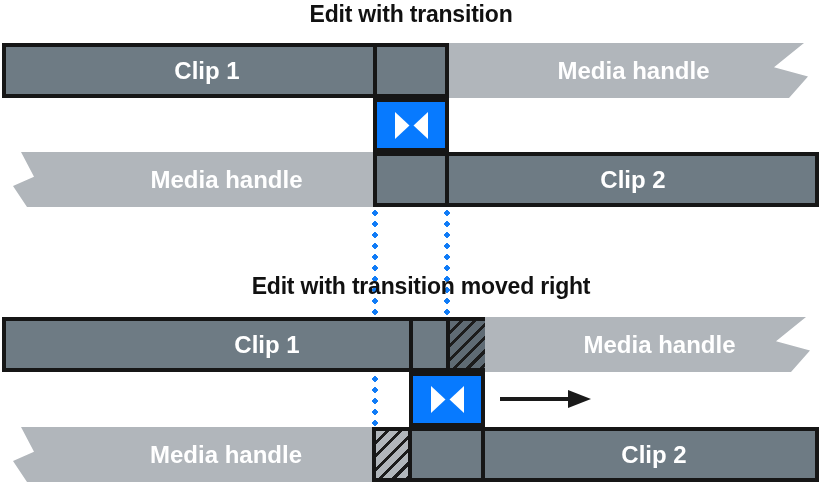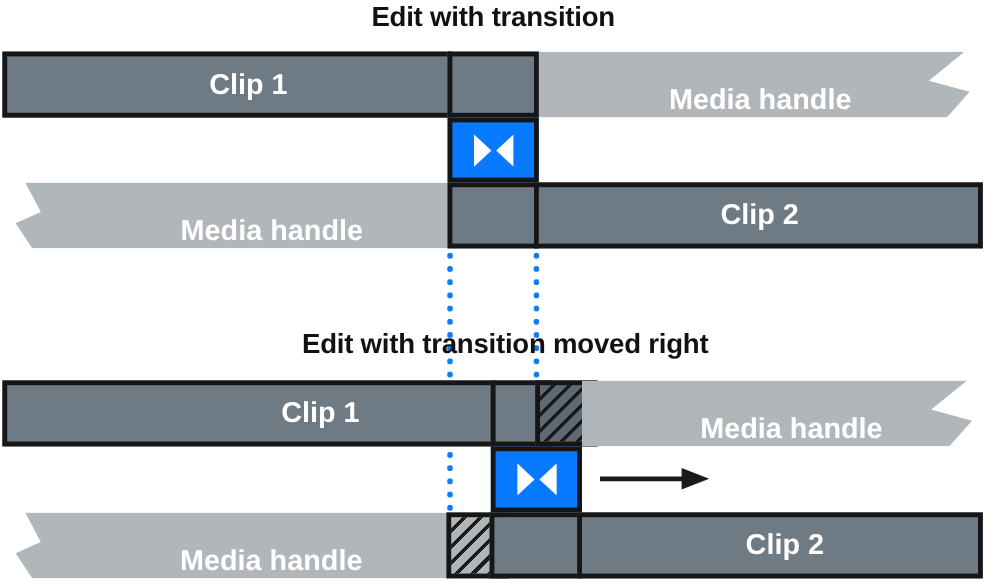--- a/index.html
+++ b/index.html
@@ -28,21 +28,20 @@
   .clip{
     background:var(--clip-fill,#6e7b84);
     border:4px solid var(--border-black,#161616);
   }
   .cell{
     background:var(--clip-fill,#6e7b84);
     border:4px solid var(--border-black,#161616);
   }
   .handle{
     background:var(--media-handle-fill,#b1b6bb);
-    align-items:flex-end;
   }
   .jag-right{
     clip-path:polygon(0 0, calc(100% - 4px) 0, calc(100% - 34px) 44%, 100% 61%, calc(100% - 19px) 100%, 0 100%);
   }
   .jag-left{
     clip-path:polygon(9px 0, 100% 0, 100% 100%, 15px 100%, 1px 62%, 22px 45%);
   }
   .hatch-dark{
     background-color:var(--hatch-dark-bg,#5f6b74);
     background-image:repeating-linear-gradient(135deg, rgba(0,0,0,0) 0 6.5px, var(--hatch-stripe,#1c1c1c) 6.5px 9.5px);

